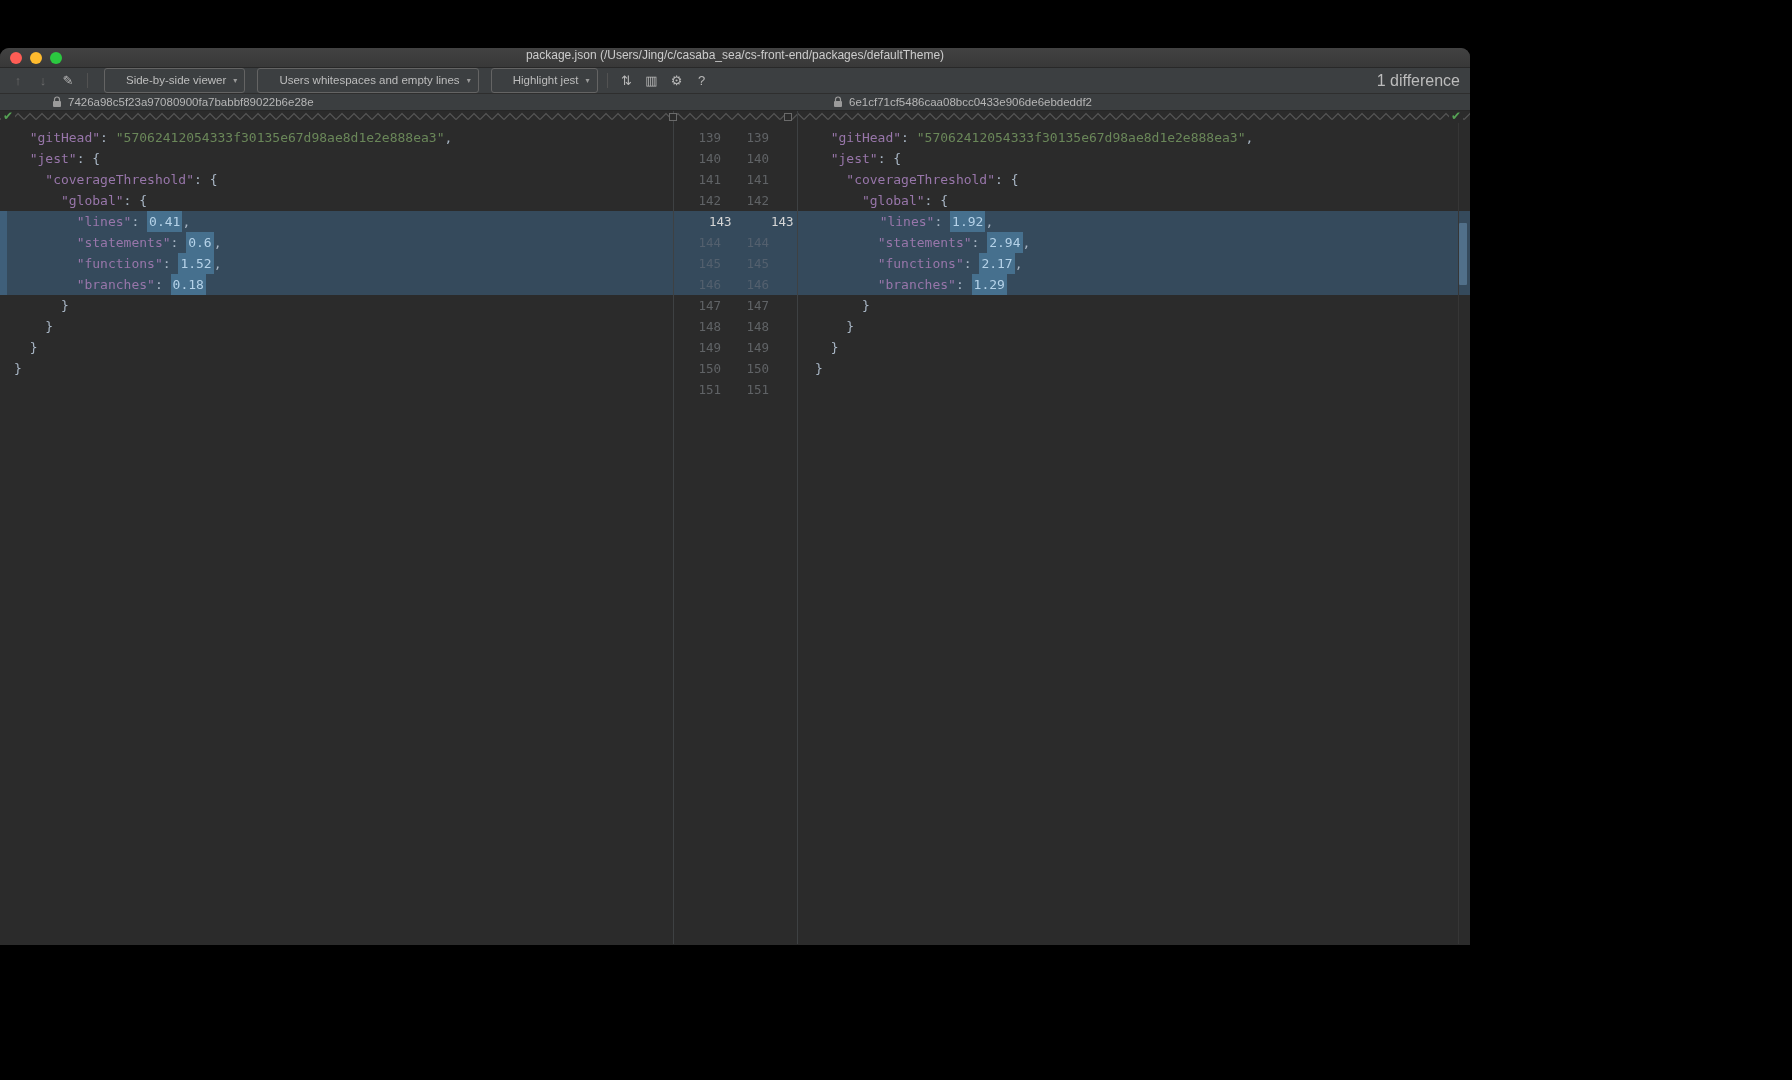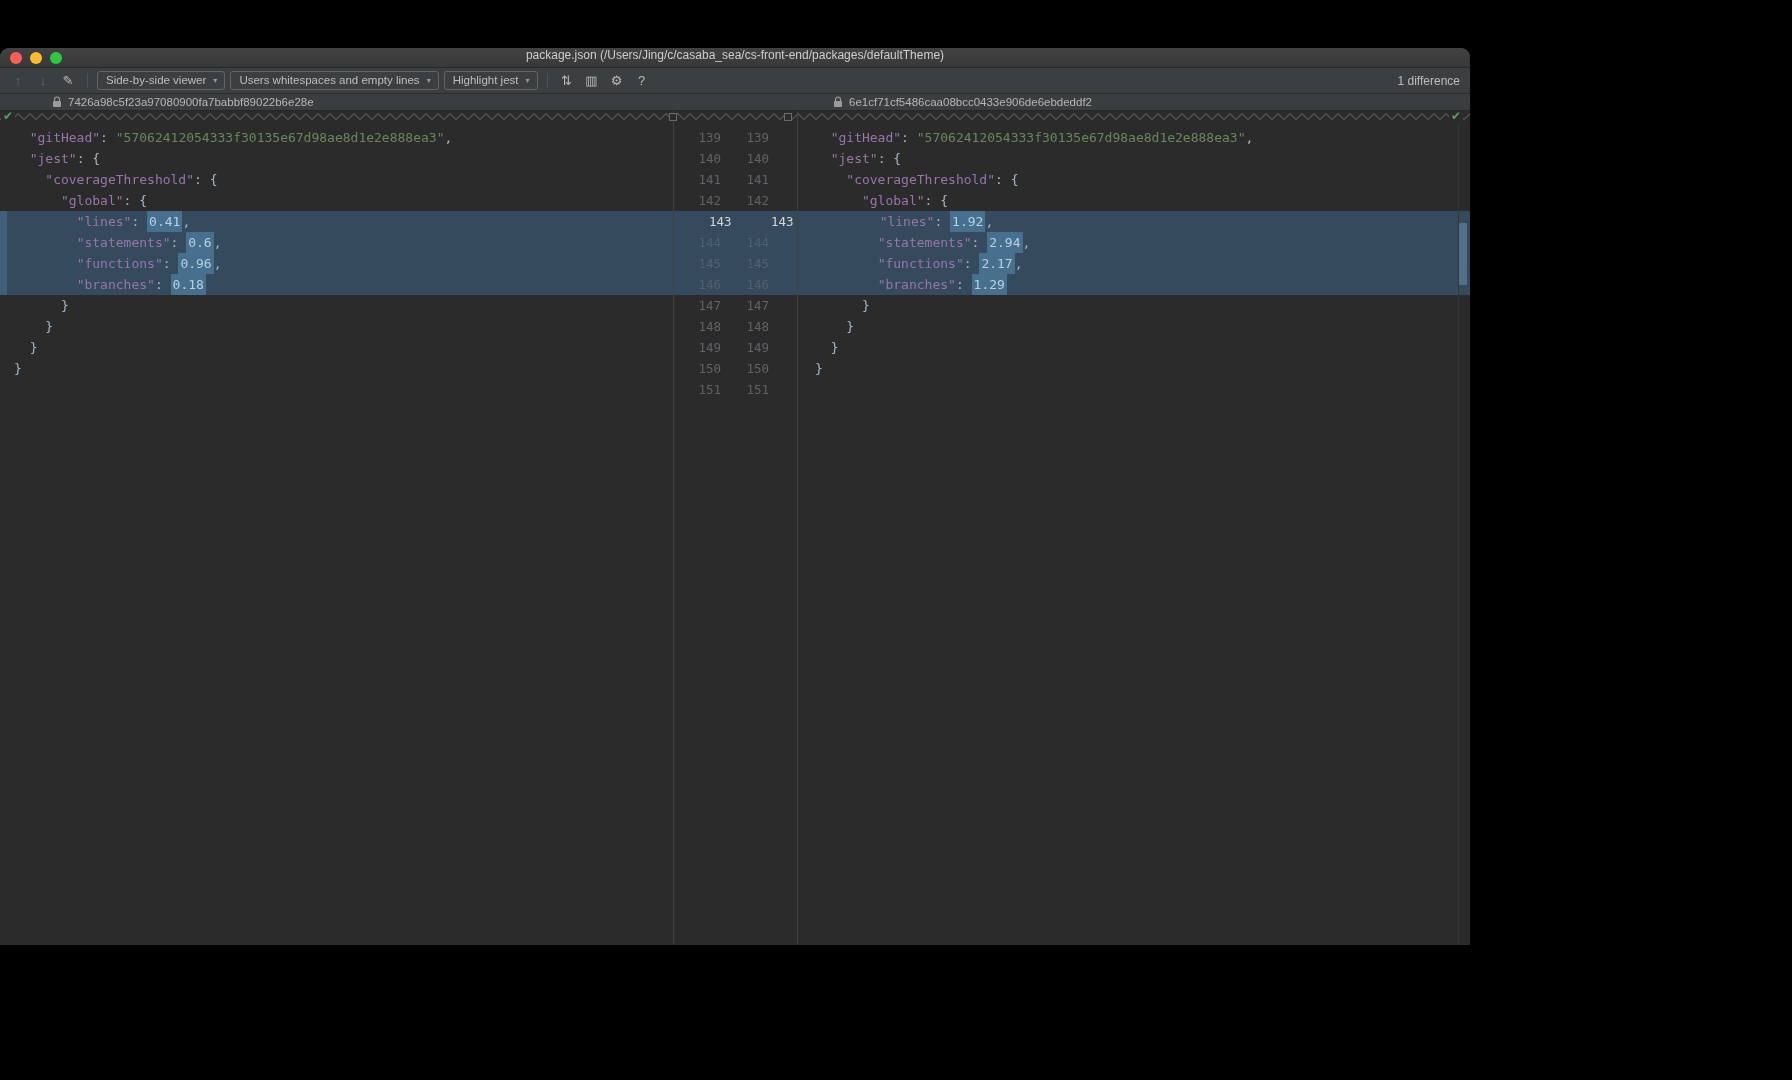--- a/index.html
+++ b/index.html
@@ -21,23 +21,23 @@
   .title-text { font-size:12px; color:#cccccc; }
 
   
   .toolbar { height:26px; background:#3c3f41; border-bottom:1px solid #2e2e2e;
     display:flex; align-items:center; padding:0 8px; gap:5px; }
   .tb-icon { min-width:20px; height:19px; display:flex; align-items:center; justify-content:center;
     color:#b8b8b8; font-size:13px; line-height:1; }
   .tb-icon.disabled { color:#6d6d6d; }
   .tb-sep { width:1px; height:15px; background:#525252; margin:0 4px; }
   .combo { display:flex; align-items:center; gap:7px; border:1px solid #646464; border-radius:3px;
-    padding:1px 7px 2px 8px; height:19px; font-size:11.5px; color:#bdbdbd; cursor:default; }
+    padding:1px 7px 2px 21px; height:25px; font-size:11.5px; color:#bdbdbd; cursor:default;margin-left:7px; }
   .combo .arrow { font-size:8px; color:#9a9a9a; }
-  .tb-right { margin-left:auto; font-size:12px; color:#bcbcbc; padding-right:2px; }
+  .tb-right { margin-left:auto; font-size:16px; color:#bcbcbc; padding-right:2px; }
 
   
   .revbar { height:17px; background:#3b3e40; border-bottom:1px solid #272727;
     display:flex; align-items:center; font-size:11.5px; color:#b6b6b6; }
   .rev-half { display:flex; align-items:center; gap:6px;margin-left:44px; }
   .rev-half.left { width:745px; padding-left:8px; }
   .rev-half.right { flex:1; }
   .lock-icon svg { display:block; }
 
   
@@ -188,21 +188,21 @@
           <div class="cell num numr">143</div>
           <div class="cell code right"><span class="tok-ind">        </span><span class="tok-key">"lines"</span><span class="tok-punc">: </span><span class="tok-num hl">1.92</span><span class="tok-punc">,</span></div>
         </div>
         <div class="diff-row changed">
           <div class="cell code left"><span class="tok-ind">        </span><span class="tok-key">"statements"</span><span class="tok-punc">: </span><span class="tok-num hl">0.6</span><span class="tok-punc">,</span></div>
           <div class="cell num numl">144</div>
           <div class="cell num numr">144</div>
           <div class="cell code right"><span class="tok-ind">        </span><span class="tok-key">"statements"</span><span class="tok-punc">: </span><span class="tok-num hl">2.94</span><span class="tok-punc">,</span></div>
         </div>
         <div class="diff-row changed">
-          <div class="cell code left"><span class="tok-ind">        </span><span class="tok-key">"functions"</span><span class="tok-punc">: </span><span class="tok-num hl">0.96</span><span class="tok-punc">,</span></div>
+          <div class="cell code left"><span class="tok-ind">        </span><span class="tok-key">"functions"</span><span class="tok-punc">: </span><span class="tok-num hl">1.52</span><span class="tok-punc">,</span></div>
           <div class="cell num numl">145</div>
           <div class="cell num numr">145</div>
           <div class="cell code right"><span class="tok-ind">        </span><span class="tok-key">"functions"</span><span class="tok-punc">: </span><span class="tok-num hl">2.17</span><span class="tok-punc">,</span></div>
         </div>
         <div class="diff-row changed">
           <div class="cell code left"><span class="tok-ind">        </span><span class="tok-key">"branches"</span><span class="tok-punc">: </span><span class="tok-num hl">0.18</span></div>
           <div class="cell num numl">146</div>
           <div class="cell num numr">146</div>
           <div class="cell code right"><span class="tok-ind">        </span><span class="tok-key">"branches"</span><span class="tok-punc">: </span><span class="tok-num hl">1.29</span></div>
         </div>

